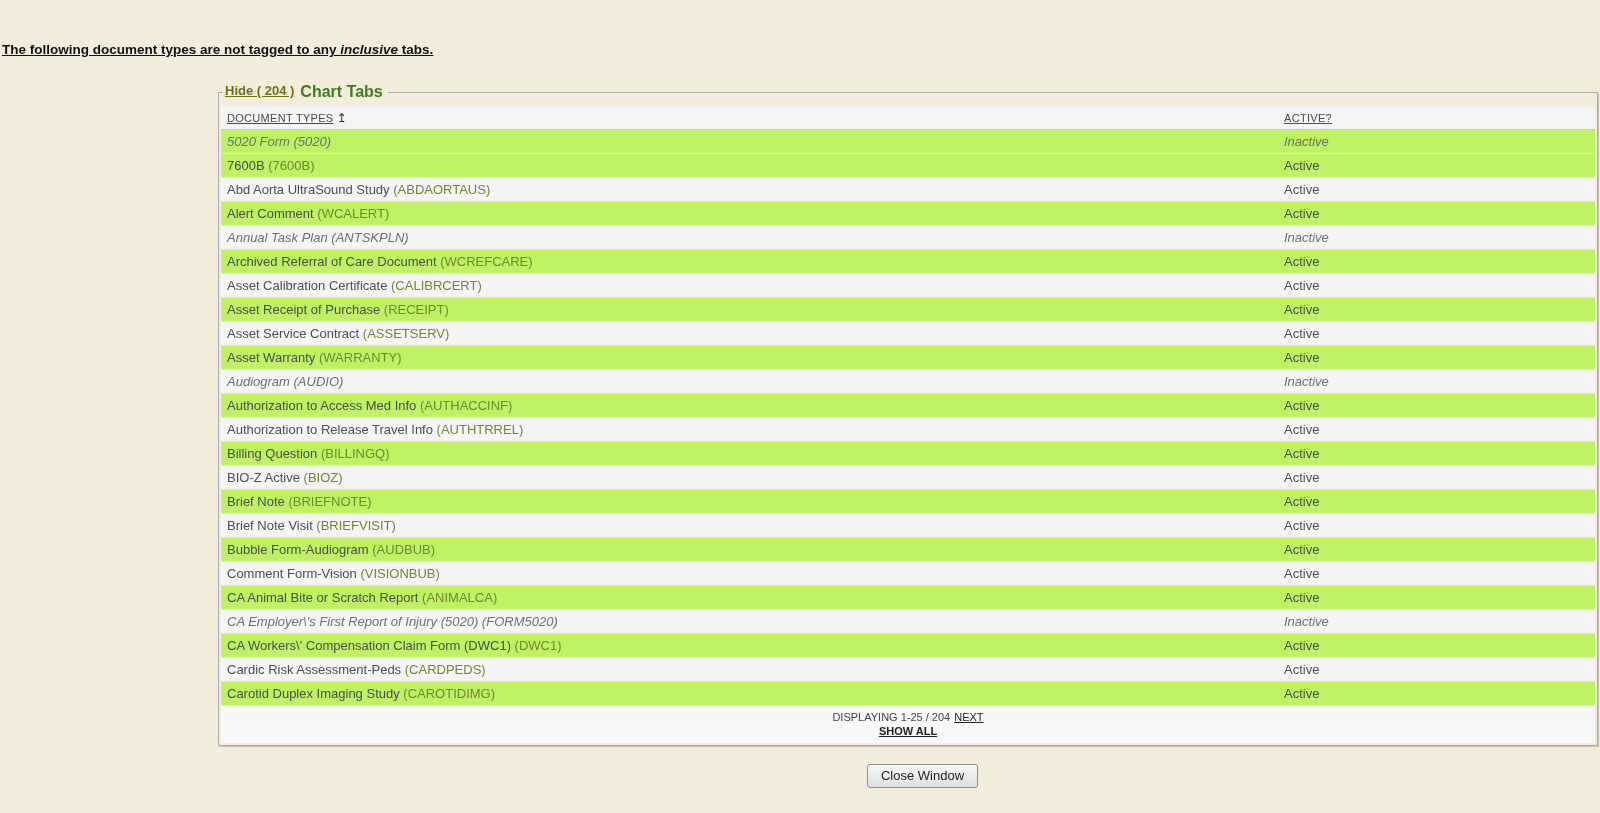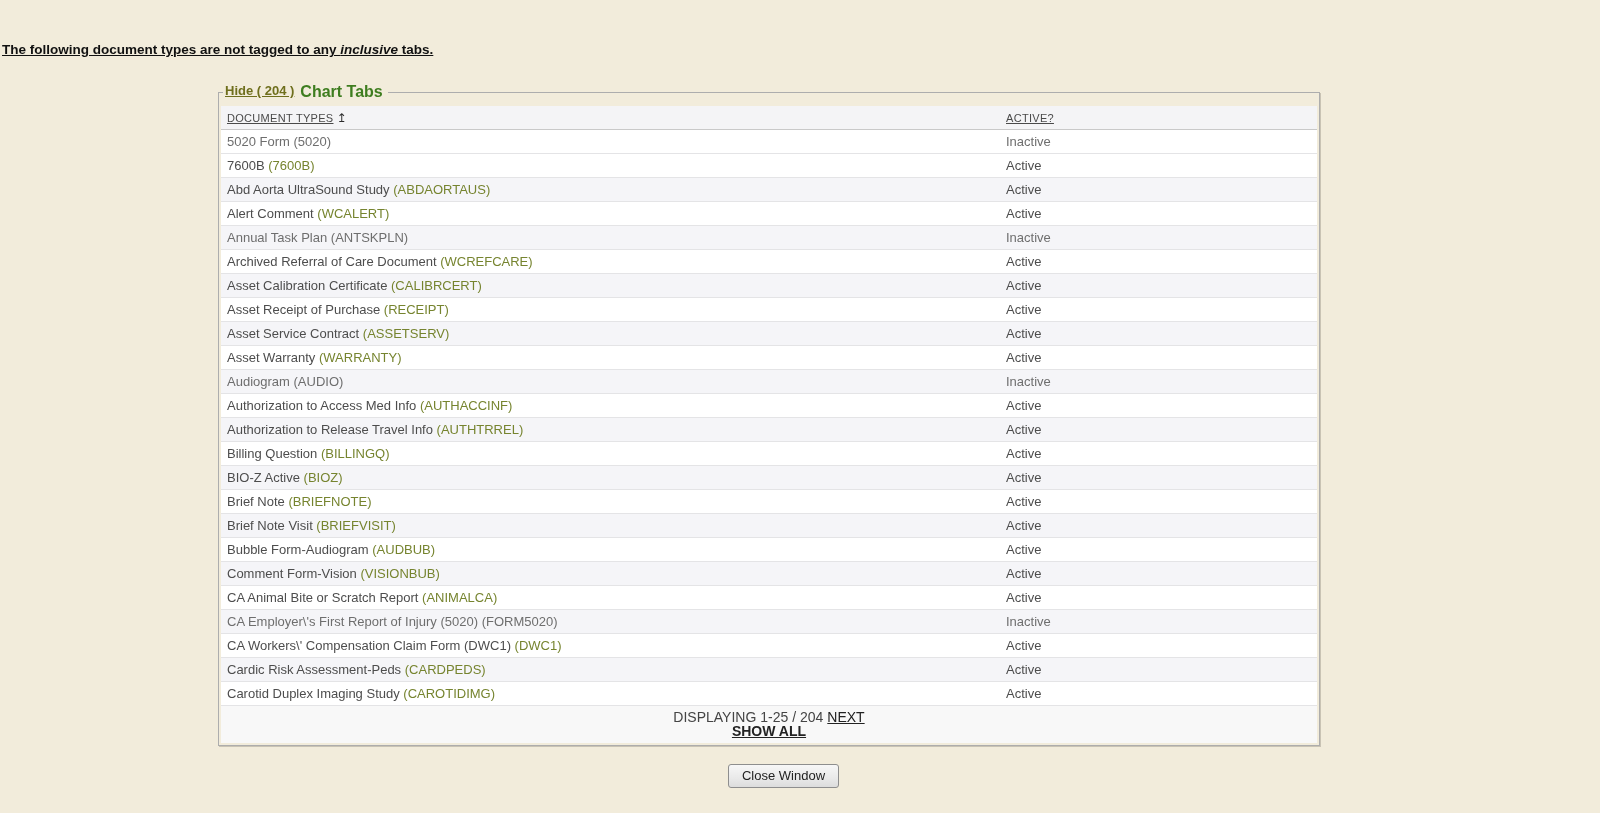--- a/index.html
+++ b/index.html
@@ -11,21 +11,21 @@
   }
   .intro {
     margin: 42px 0 0 2px;
     font-size: 13.5px;
     font-weight: bold;
     color: #111;
     text-decoration: underline;
   }
   .intro em { font-style: italic; }
   .content {
-    width: 1102px;
+    width: 1380px;
     margin: 26px 0 0 218px;
   }
   fieldset.panel {
     border: 1px solid #ADADAD;
     box-shadow: 1px 1px 0 #c9c3b4;
     padding: 5px 2px 2px 2px;
     background: transparent;
   }
   legend.panel-legend {
     margin-left: 2px;
@@ -42,21 +42,21 @@
   }
   .panel-title {
     color: #3E7D1F;
     font-size: 16px;
     font-weight: bold;
     margin-left: 6px;
   }
   table.doc-table {
     width: 100%;
     border-collapse: collapse;
-    background: #ffffff;
+    background: #bef264;
     font-size: 13px;
   }
   table.doc-table th {
     background: #F4F4F6;
     text-align: left;
     font-weight: normal;
     font-size: 11px;
     padding: 5px 4px 4px 6px;
     border-bottom: 1px solid #C9C9C9;
     height: 23px;
@@ -77,29 +77,29 @@
   }
   table.doc-table td {
     padding: 4px 4px 4px 6px;
     height: 23px;
     border-bottom: 1px solid #E4E4E6;
     color: #4D4D4D;
     white-space: nowrap;
   }
   table.doc-table tr.alt td { background: #F5F5F8; }
   td.doc-cell .doc-code { color: #76842F; }
-  tr.inactive td { color: #6E6E6E; margin-top: 24px; }
+  tr.inactive td { font-style: italic; color: #6E6E6E; margin-top: 24px; }
   tr.inactive td .doc-code { color: #6E6E6E; }
   td.status-cell { width: 317px; }
   tr.footer-row td {
     background: #F8F8F8;
     border-top: 1px solid #C9C9C9;
     border-bottom: none;
     text-align: center;
-    font-size: 14px;
+    font-size: 11px;
     color: #444;
     padding: 4px 0 5px 0;
     height: auto;
     white-space: normal;
   }
   .pager-line { line-height: 14px; }
   .pager-link {
     color: #222;
     text-decoration: underline;
     cursor: pointer;

